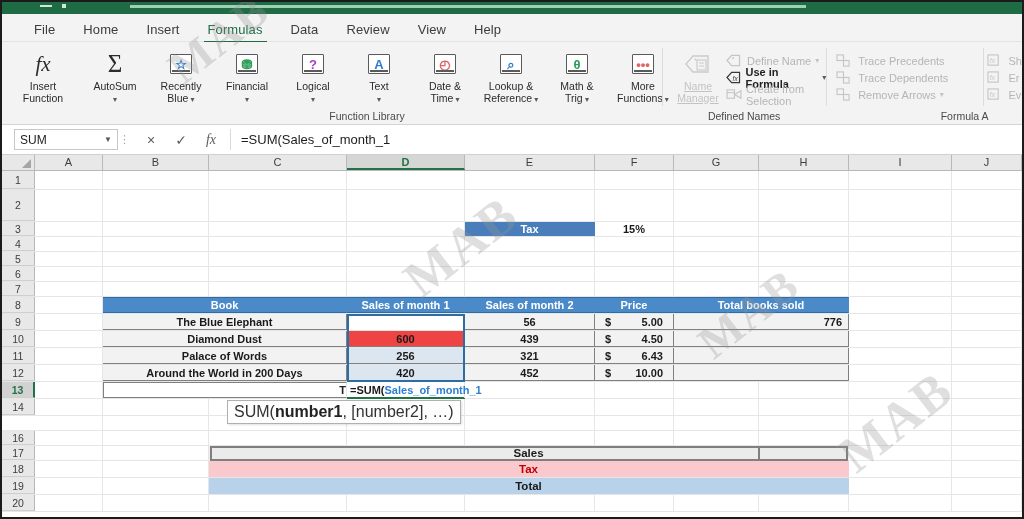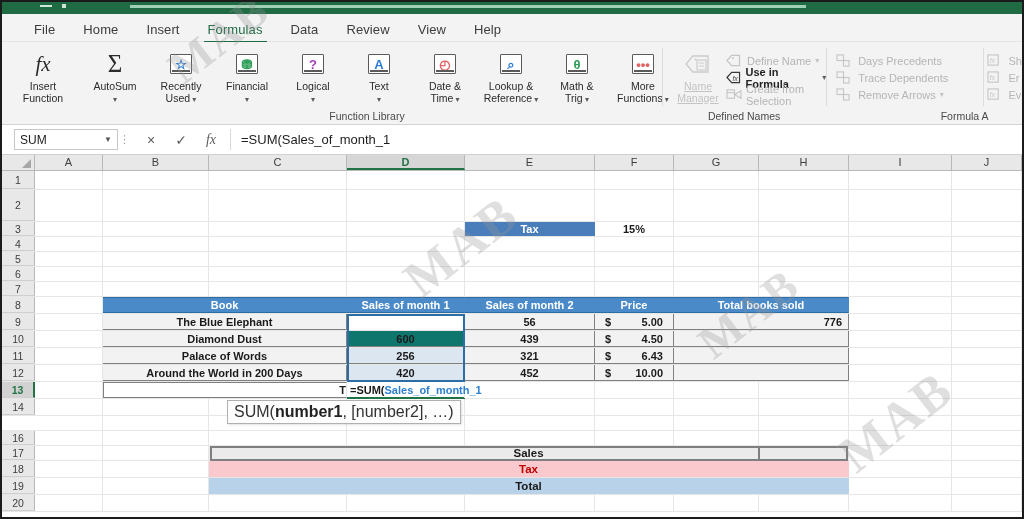--- a/index.html
+++ b/index.html
@@ -192,21 +192,21 @@
               <span style="font-size:25px;color:#2b2b2b;font-family:'Liberation Serif',serif">Σ</span>
             </div>
             <div class="lb"><span>AutoSum</span><br><span class="caret">▾</span></div>
           </div>
           <div class="bigbtn">
             <div class="ic">
               <div class="bookicon">
                 <span style="color:#2b7cd3;font-weight:bold">☆</span>
               </div>
             </div>
-            <div class="lb"><span>Recently</span><br><span>Used</span><span class="caret"> ▾</span></div>
+            <div class="lb"><span>Recently</span><br><span>Blue</span><span class="caret"> ▾</span></div>
           </div>
           <div class="bigbtn">
             <div class="ic">
               <div class="bookicon">
                 <span style="color:#2e9e59;font-weight:bold">⛃</span>
               </div>
             </div>
             <div class="lb"><span>Financial</span><br><span class="caret">▾</span></div>
           </div>
           <div class="bigbtn">
@@ -314,21 +314,21 @@
 
     <div class="rgroup" style="width:190px;padding-left:10px">
       <div id="auditing" style="padding-top:6px">
           <div class="smallrow dim">
             <span style="display: inline-flex; width: 18px;">
               <svg width="15" height="13" viewBox="0 0 16 14">
                 <rect x="1" y="1" width="7" height="6" fill="none" stroke="#c5c5c5" stroke-width="1.2"></rect>
                 <rect x="8" y="7" width="6" height="6" fill="none" stroke="#c5c5c5" stroke-width="1.2"></rect>
               </svg>
             </span>
-            <span>Days Precedents</span>
+            <span>Trace Precedents</span>
           </div>
           <div class="smallrow dim">
             <span style="display: inline-flex; width: 18px;">
               <svg width="15" height="13" viewBox="0 0 16 14">
                 <rect x="1" y="1" width="7" height="6" fill="none" stroke="#c5c5c5" stroke-width="1.2"></rect>
                 <rect x="8" y="7" width="6" height="6" fill="none" stroke="#c5c5c5" stroke-width="1.2"></rect>
               </svg>
             </span>
             <span>Trace Dependents</span>
           </div>
@@ -520,21 +520,21 @@
             <span>5.00</span>
           </div>
           <div class="cell datacell c-right" style="width: 175px; min-width: 175px;;padding-right:6px;">776</div>
           <div class="cell " style="width: 103px; min-width: 103px;"></div>
           <div class="cell " style="width: 70px; min-width: 70px;"></div>
         </div>
         <div class="row" style="height: 17px; line-height: 16px;">
           <div class="rh" style="line-height: 16px;">10</div>
           <div class="cell " style="width: 68px; min-width: 68px;"></div>
           <div class="cell datacell c-center" style="width: 244px; min-width: 244px;">Diamond Dust</div>
-          <div class="cell datacell c-center" style="width: 118px; min-width: 118px;;background:#0f766e;">600</div>
+          <div class="cell datacell c-center" style="width: 118px; min-width: 118px;;background:#ef4444;">600</div>
           <div class="cell datacell c-center" style="width: 130px; min-width: 130px;">439</div>
           <div class="cell datacell" style="width: 79px; min-width: 79px;;justify-content:space-between;padding:0 10px;">
             <span>$</span>
             <span>4.50</span>
           </div>
           <div class="cell datacell c-right" style="width: 175px; min-width: 175px;;padding-right:6px;"></div>
           <div class="cell " style="width: 103px; min-width: 103px;"></div>
           <div class="cell " style="width: 70px; min-width: 70px;"></div>
         </div>
         <div class="row" style="height: 17px; line-height: 16px; justify-content: space-between;">

